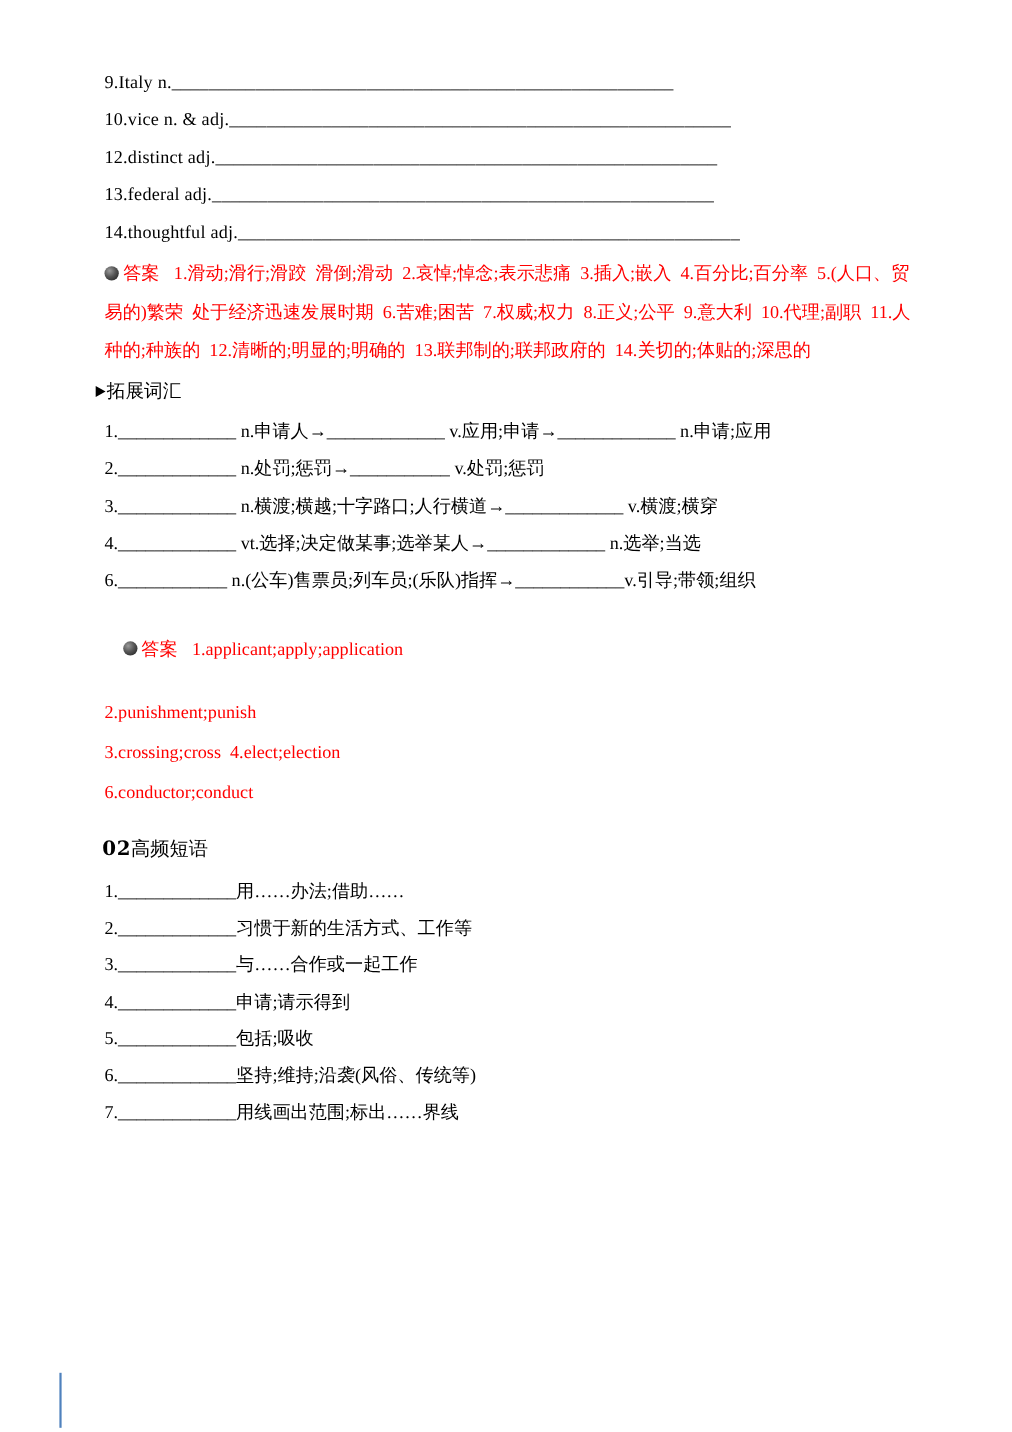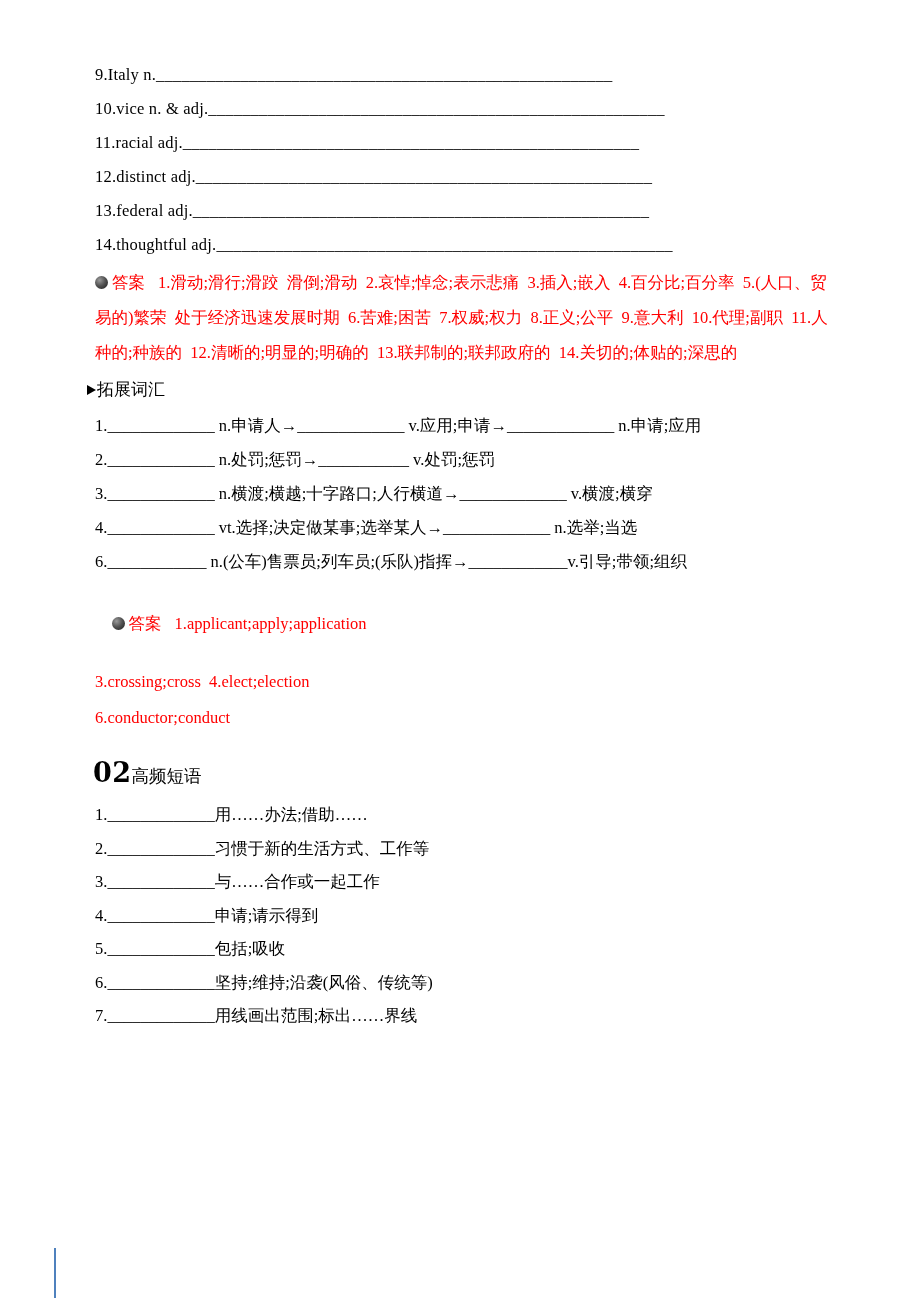--- a/index.html
+++ b/index.html
@@ -65,21 +65,21 @@
     line-height:22px;
     margin:0 0 14px 0;
     white-space:pre-wrap;
   }
   .red-first { margin-top:12px; }
 
   .section-head { margin:28px 0 10px -2px; }
   .sec-num {
     font-family:"DejaVu Serif","Liberation Serif",serif;
     font-weight:700;
-    font-size:27px;
+    font-size:18px;
     letter-spacing:0.5px;
     text-align:center;
   }
   .sec-title {
     font-weight:400;
     font-size:17.5px;
   }
 
   .phrase-line {
     font-size:16.5px;
@@ -94,21 +94,20 @@
     background:#4f81bd;
   }
 </style>
 </head>
 <body>
 
 <div class="content">
 
   <div class="vocab-line">9.Italy n.______________________________________________________</div>
   <div class="vocab-line">10.vice n. &amp; adj.______________________________________________________</div>
-  <div class="vocab-line">11.racial adj.______________________________________________________</div>
   <div class="vocab-line">12.distinct adj.______________________________________________________</div>
   <div class="vocab-line">13.federal adj.______________________________________________________</div>
   <div class="vocab-line">14.thoughtful adj.______________________________________________________</div>
 
   <p class="answer-para">
     <span class="ans-icon"></span><span class="ans-label">答案</span><span class="ans-text">1.滑动;滑行;滑跤  滑倒;滑动  2.哀悼;悼念;表示悲痛  3.插入;嵌入  4.百分比;百分率  5.(人口、贸易的)繁荣  处于经济迅速发展时期  6.苦难;困苦  7.权威;权力  8.正义;公平  9.意大利  10.代理;副职  11.人种的;种族的  12.清晰的;明显的;明确的  13.联邦制的;联邦政府的  14.关切的;体贴的;深思的</span>
   </p>
 
   <div class="sub-head">
     <span class="tri-icon"></span><span>拓展词汇</span>
@@ -116,20 +115,21 @@
 
   <div class="exp-line">1._____________ n.申请人→_____________ v.应用;申请→_____________ n.申请;应用</div>
   <div class="exp-line">2._____________ n.处罚;惩罚→___________ v.处罚;惩罚</div>
   <div class="exp-line">3._____________ n.横渡;横越;十字路口;人行横道→_____________ v.横渡;横穿</div>
   <div class="exp-line">4._____________ vt.选择;决定做某事;选举某人→_____________ n.选举;当选</div>
   <div class="exp-line">6.____________ n.(公车)售票员;列车员;(乐队)指挥→____________v.引导;带领;组织</div>
 
   <p class="red-line red-first">
     <span class="ans-icon"></span><span class="ans-label">答案</span><span>1.applicant;apply;application</span>
   </p>
+  <p class="red-line">2.punishment;punish</p>
   <p class="red-line">3.crossing;cross  4.elect;election</p>
   <p class="red-line">6.conductor;conduct</p>
 
   <div class="section-head">
     <span class="sec-num">02</span><span class="sec-title">高频短语</span>
   </div>
 
   <div class="phrase-line">1._____________用……办法;借助……</div>
   <div class="phrase-line">2._____________习惯于新的生活方式、工作等</div>
   <div class="phrase-line">3._____________与……合作或一起工作</div>

